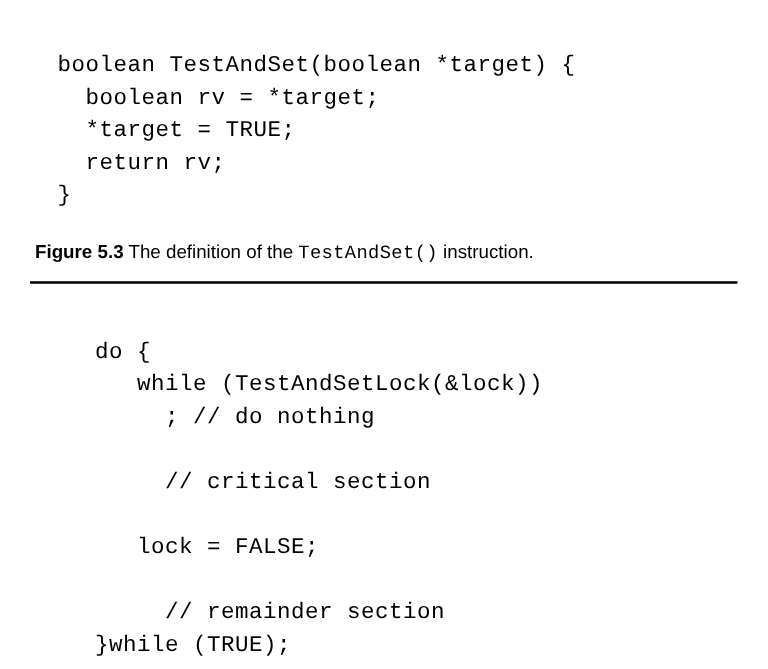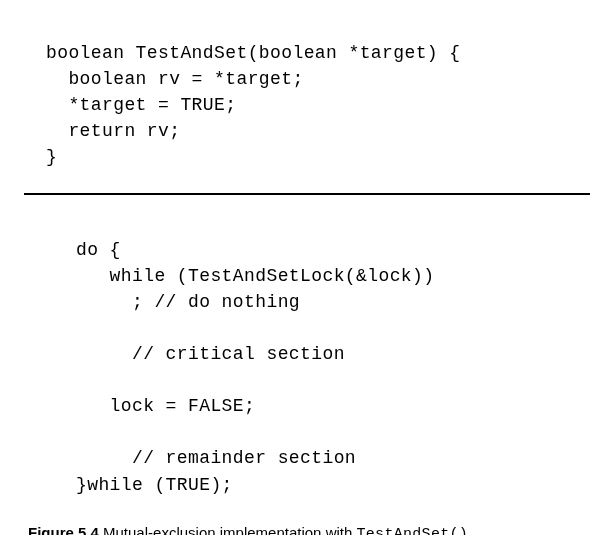--- a/index.html
+++ b/index.html
@@ -57,20 +57,23 @@
 
 <div class="page">
 
   <div class="code-block code-top">
 <span>boolean TestAndSet(boolean *target) {</span>
 <span>  boolean rv = *target;</span>
 <span>  *target = TRUE;</span>
 <span>  return rv;</span>
 <span>}</span></div>
 
+  <div class="caption">
+    <span class="fig-label">Figure 5.3</span><span>  The definition of the </span><span class="mono">TestAndSet()</span><span> instruction.</span>
+  </div>
 
   <hr class="rule">
 
   <div class="code-block code-bottom">
 <span>do {</span>
 <span>   while (TestAndSetLock(&amp;lock))</span>
 <span>     ; // do nothing</span>
 <span></span>
 <span>     // critical section</span>
 <span></span>

